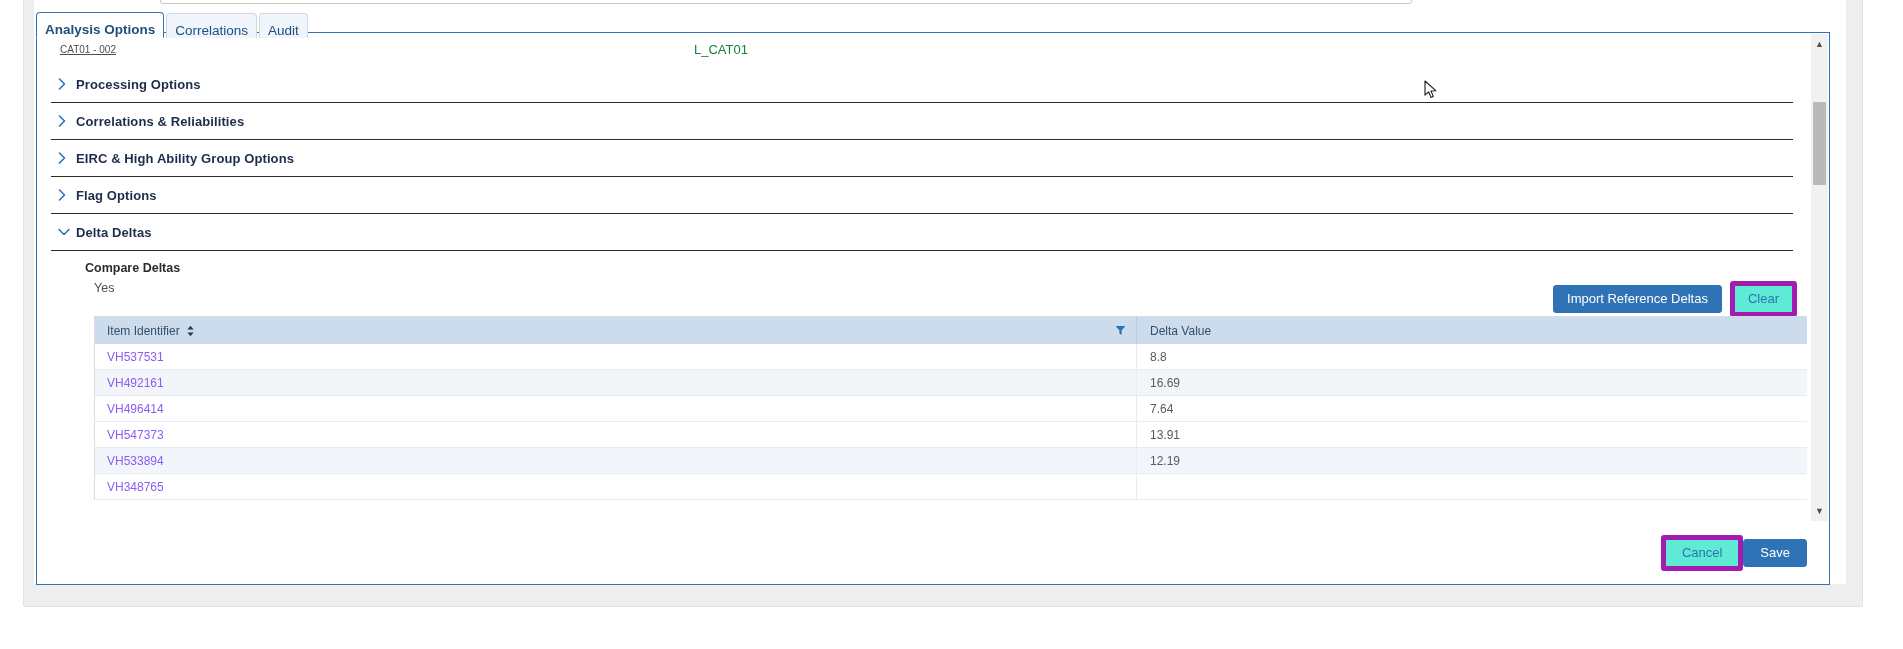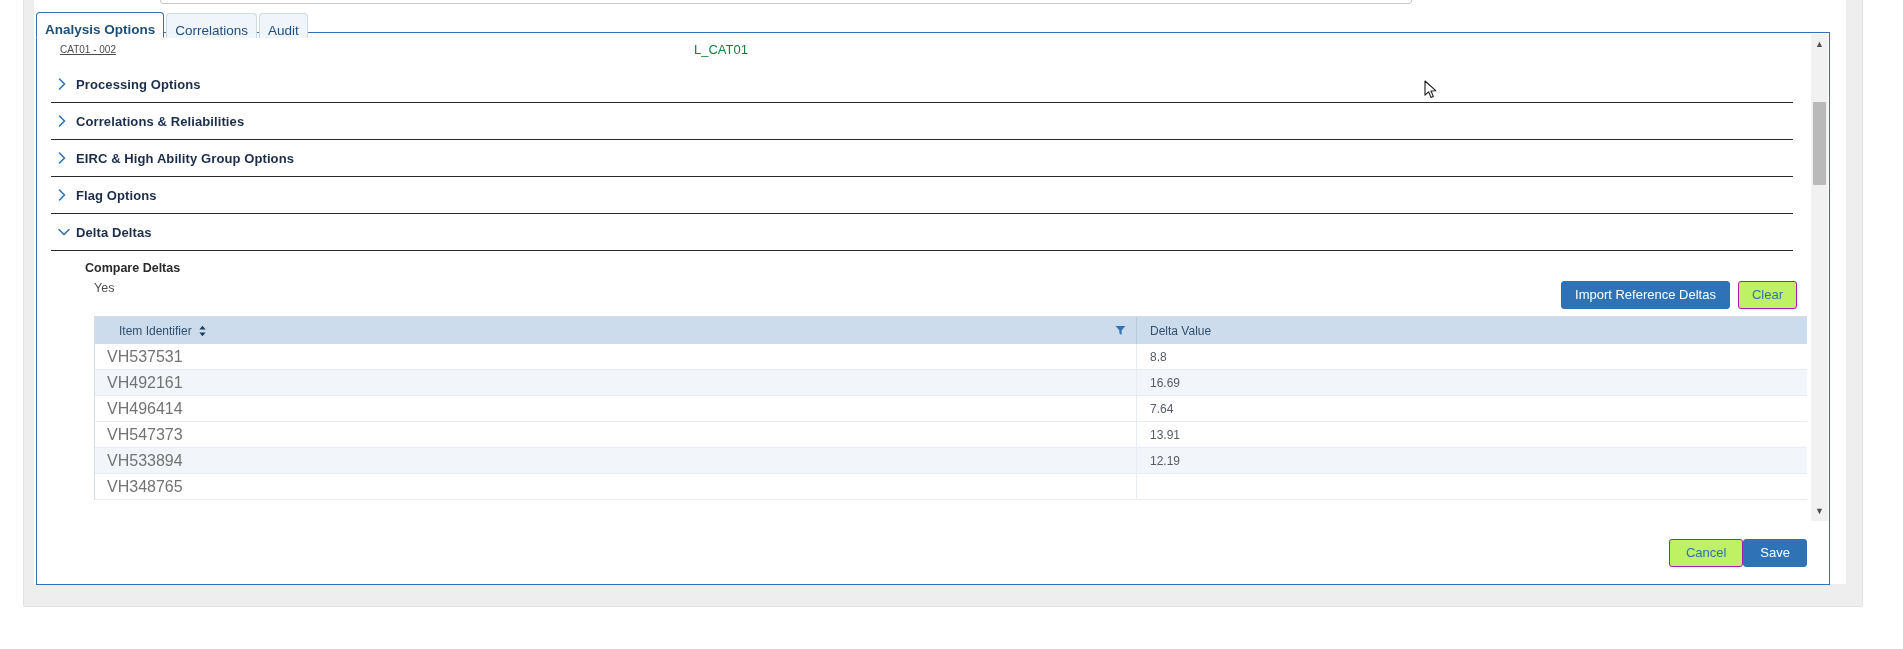--- a/index.html
+++ b/index.html
@@ -186,23 +186,23 @@
     white-space: nowrap;
     line-height: 1.1;
   }
   .btn-primary {
     background: #2f72b5;
     color: #ffffff;
     border: 1px solid #2f72b5;
     font-weight: normal;
   }
   .btn-secondary {
-    background: #bef264;
+    background: #5eead4;
     color: #2f72b5;
-    border: 1px solid #a21caf;
+    border: 5px solid #a21caf;
   }
 
   
   .grid {
     position: absolute;
     left: 57px;
     top: 65px;
     width: 1716px;
     border: 1px solid #d6dde6;
     border-bottom: none;
@@ -211,21 +211,21 @@
   .grid-head {
     display: flex;
     background: #ccdcec;
     height: 27px;
     align-items: center;
   }
   .col-item {
     position: relative;
     width: 1042px;
     box-sizing: border-box;
-    padding-left: 24px;
+    padding-left: 12px;
     display: flex;
     align-items: center;
     height: 100%;
     border-right: 1px solid #b9cbde;
     text-align: center;
   }
   .col-delta {
     position: relative;
     flex: 1;
     box-sizing: border-box;
@@ -259,22 +259,22 @@
     height: 25px;
     align-items: center;
     border-bottom: 1px solid #e7ecf2;
     background: #ffffff;
   }
   .grid-row.alt { background: #f2f5f9; }
   .cell-item {
     width: 1042px;
     box-sizing: border-box;
     padding-left: 12px;
-    font-size: 16px;
-    color: #737373;
+    font-size: 12px;
+    color: #8b5cf6;
     height: 100%;
     display: flex;
     align-items: center;
     border-right: 1px solid #e7ecf2;
   }
   .cell-delta {
     flex: 1;
     box-sizing: border-box;
     padding-left: 13px;
     font-size: 12px;

